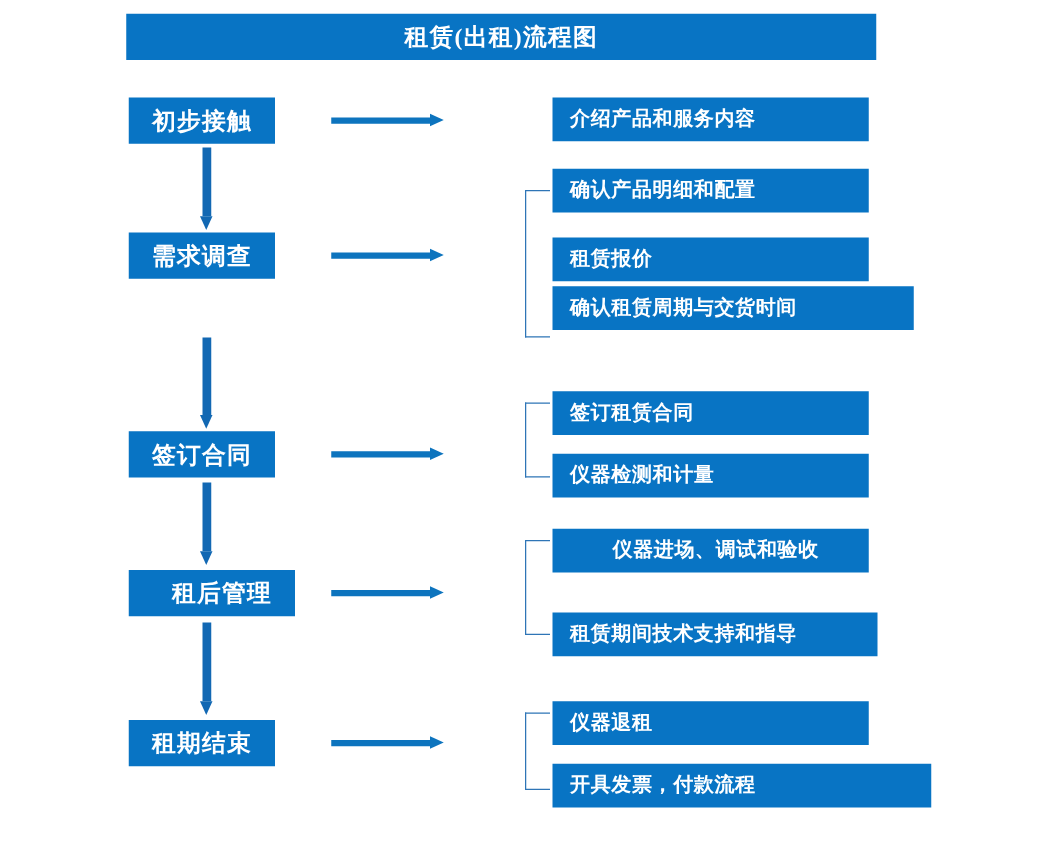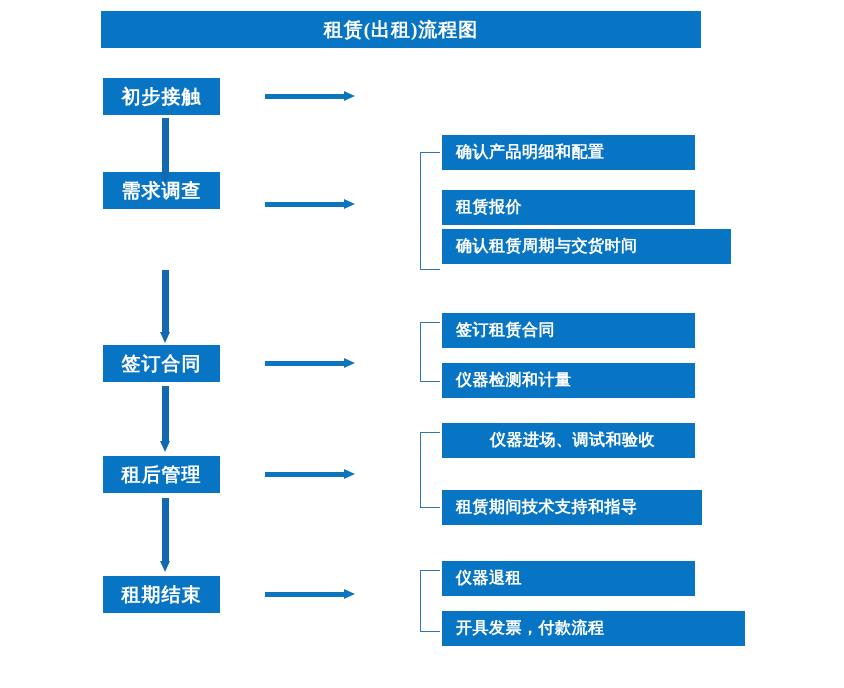--- a/index.html
+++ b/index.html
@@ -133,25 +133,25 @@
 </style>
 </head>
 <body>
 
 <div id="canvas">
 
   <div class="title-bar">租赁(出租)流程图</div>
 
   <div class="stage-box" style="top:78px;">初步接触</div>
 
-  <div class="stage-box" style="top:172px;">需求调查</div>
+  <div class="stage-box" style="top:186px;">需求调查</div>
 
   <div class="stage-box" style="top:345px;">签订合同</div>
 
-  <div class="stage-box" style="top:456px;">租后管理</div>
+  <div class="stage-box" style="top:456px;padding-left:16px;">租后管理</div>
 
   <div class="stage-box" style="top:576px;">租期结束</div>
 
   <div class="v-arrow" style="top:118px; height:66px;">
     <div class="shaft" style="height:55px;"></div>
     <div class="head" style="top:55px;"></div>
   </div>
 
   <div class="v-arrow" style="top:270px; height:73px;">
     <div class="shaft" style="height:62px;"></div>
@@ -194,20 +194,21 @@
   </div>
 
   <div class="bracket" style="top:152px; height:118px;"></div>
 
   <div class="bracket" style="top:322px; height:60px;"></div>
 
   <div class="bracket" style="top:432px; height:76px;"></div>
 
   <div class="bracket" style="top:570px; height:62px;"></div>
 
+  <div class="detail-box" style="top:78px; width:253px;">介绍产品和服务内容</div>
 
   <div class="detail-box" style="top:135px; width:253px;">确认产品明细和配置</div>
 
   <div class="detail-box" style="top:190px; width:253px;">租赁报价</div>
 
   <div class="detail-box" style="top:229px; width:289px;">确认租赁周期与交货时间</div>
 
   <div class="detail-box" style="top:313px; width:253px;">签订租赁合同</div>
 
   <div class="detail-box" style="top:363px; width:253px;">仪器检测和计量</div>

